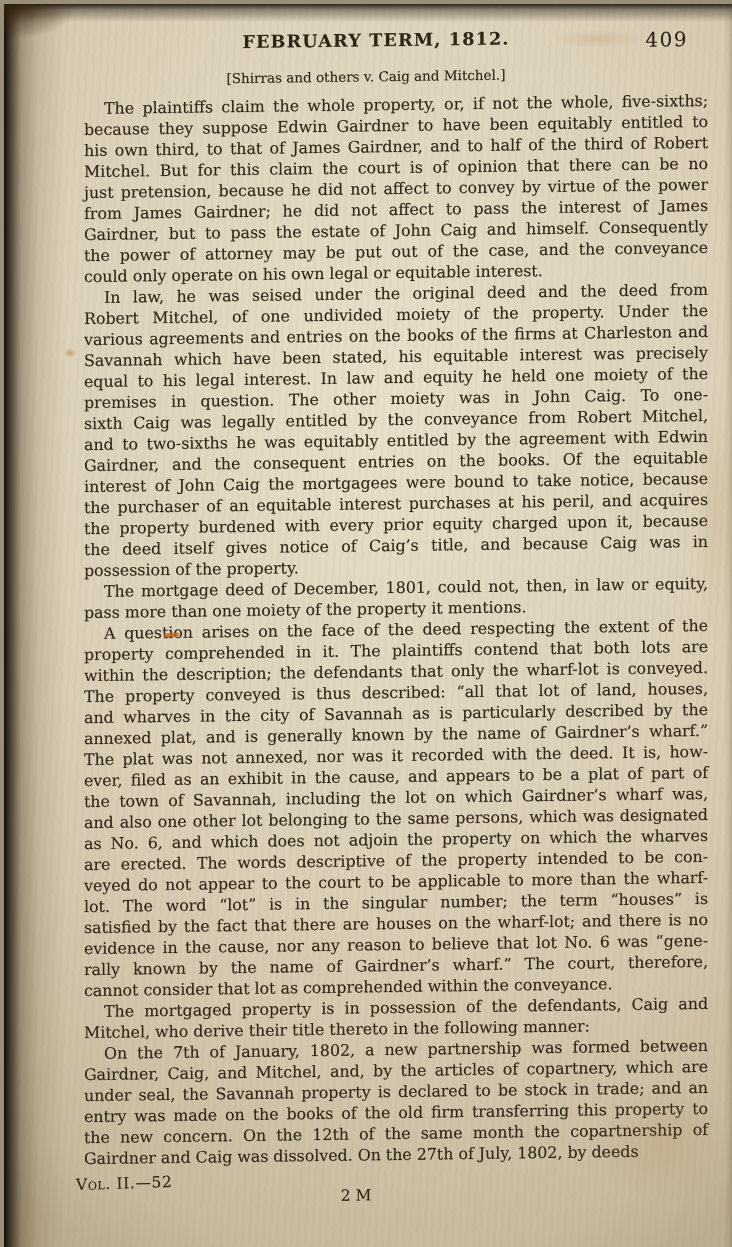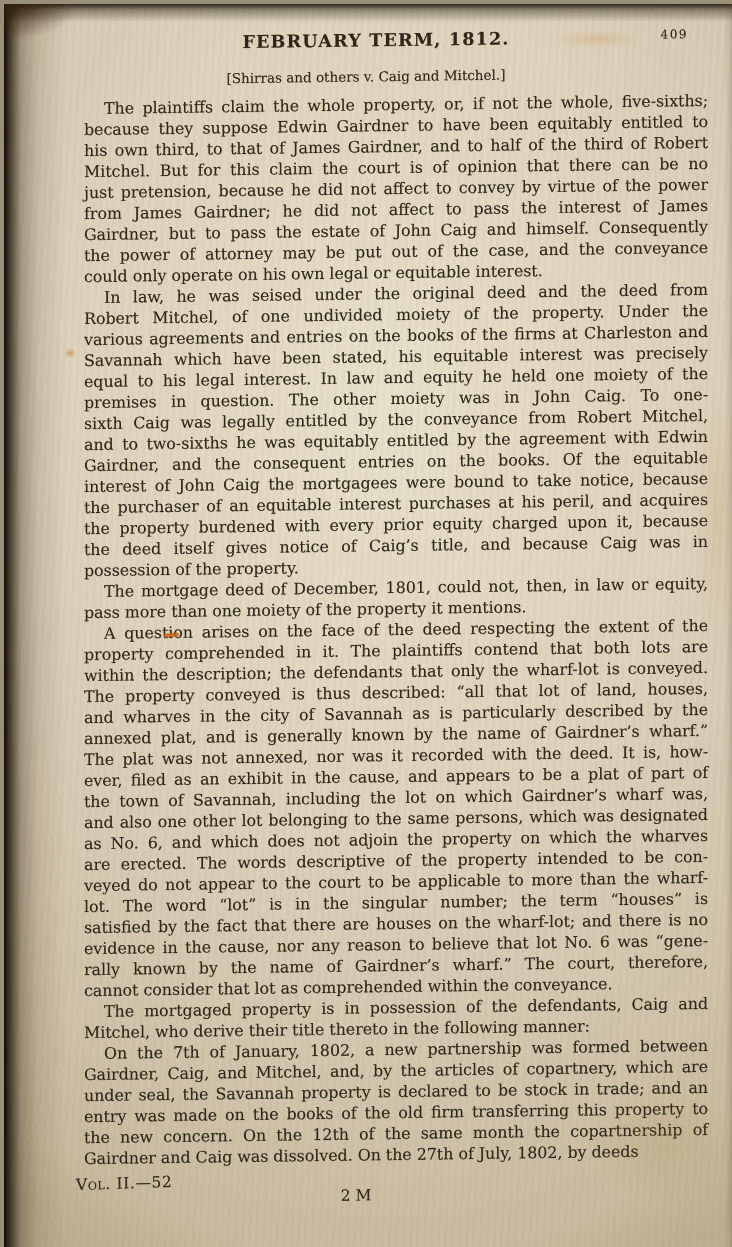--- a/index.html
+++ b/index.html
@@ -60,21 +60,21 @@
     transform: skewY(-0.75deg);
     transform-origin: 0 0;
     text-shadow: 0.2px 0.3px 0.5px rgba(47,38,24,0.35);
   }
 
   .header-row { position: relative; height: 23px; }
   .term {
     display: block; text-align: center; transform: translateX(-20px);
     font-size: 17.5px; font-weight: bold; letter-spacing: 1.2px; white-space: nowrap;
   }
-  .pagenum { position: absolute; right: 20px; top: 1px; font-size: 12px; letter-spacing: 1.5px; }
+  .pagenum { position: absolute; right: 20px; top: 1px; font-size: 20px; letter-spacing: 1.5px; }
 
   .caption {
     margin-top: 15px; text-align: center; transform: translateX(-30px);
     font-size: 13.5px; white-space: nowrap;
   }
 
   .body-text { margin-top: 10px; font-size: 15.8px; line-height: 21.0px; }
   .para { margin: 0; }
   .line { text-align: justify; text-align-last: justify; }
   .line.pfirst { text-indent: 20px; }

